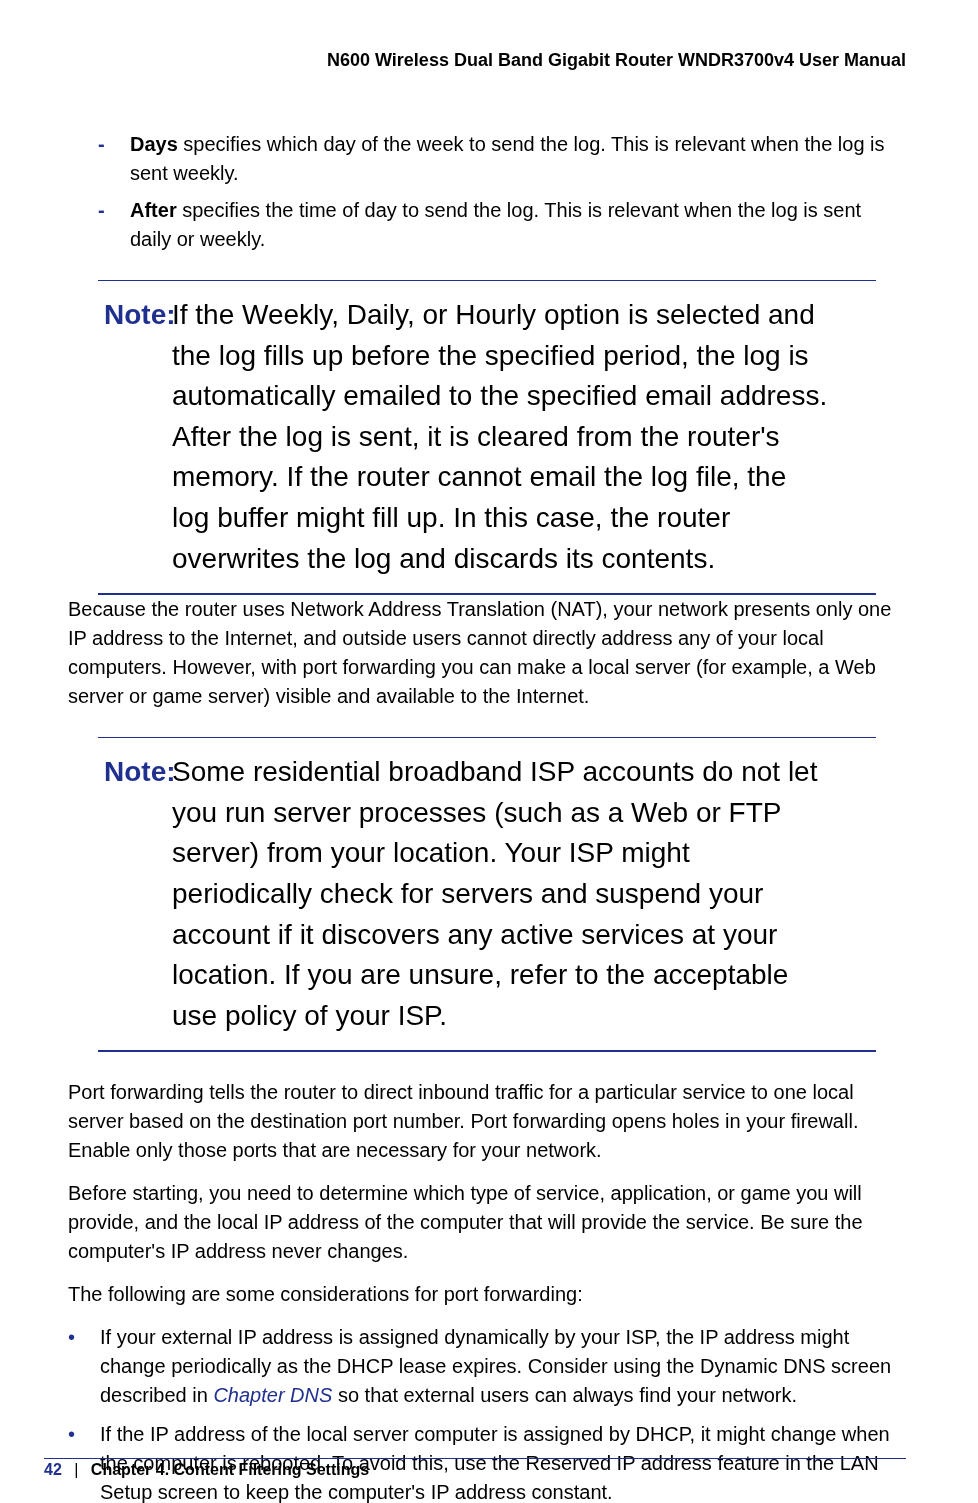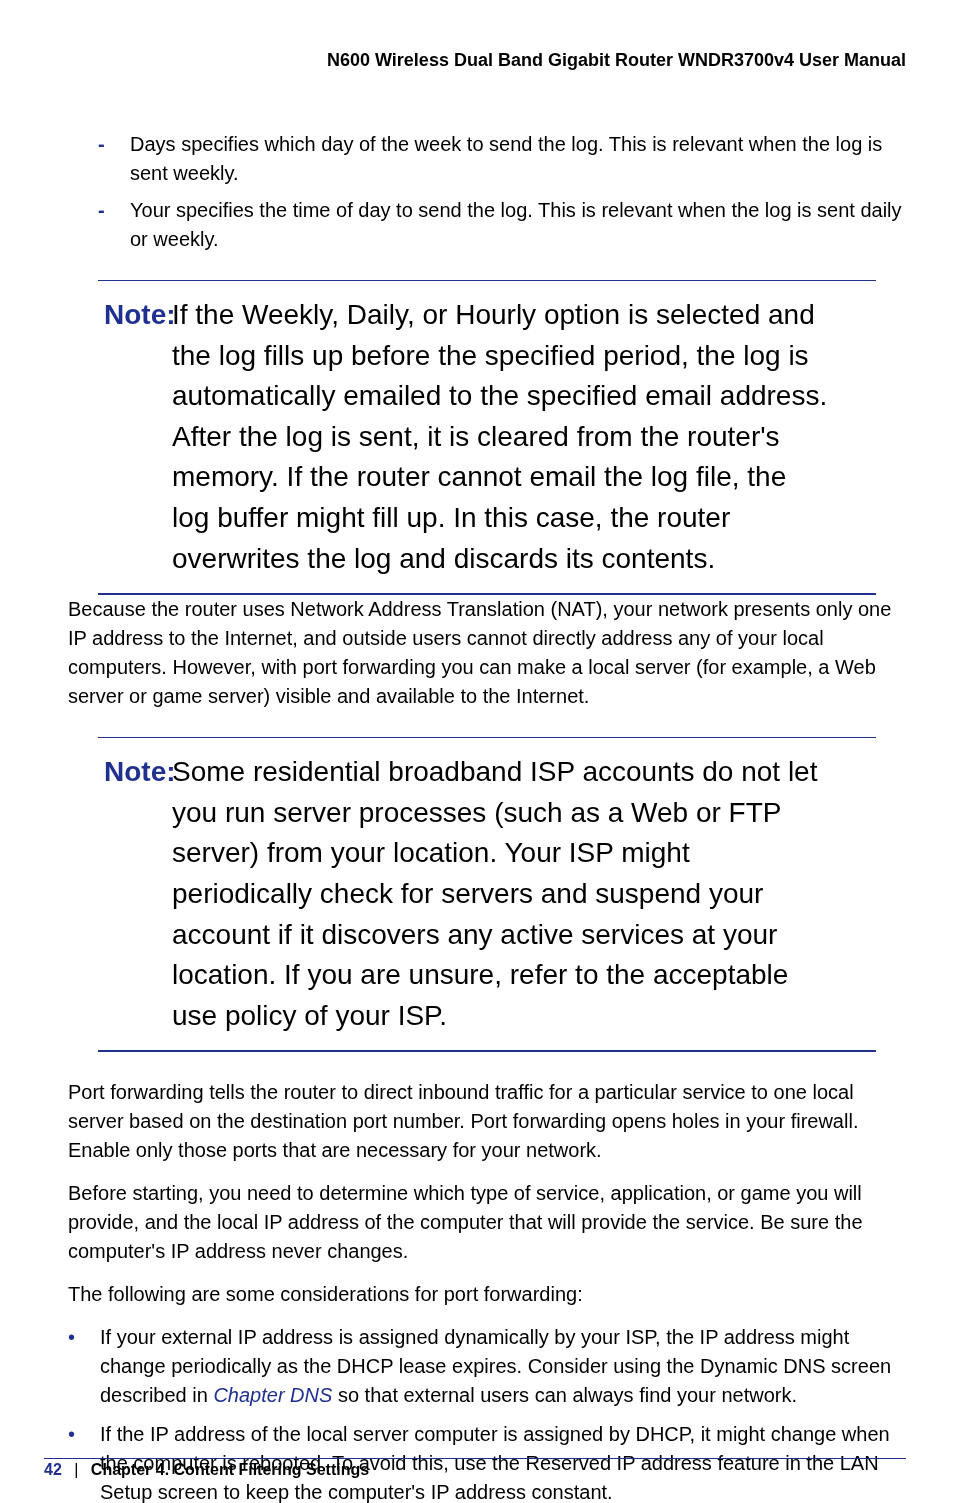--- a/index.html
+++ b/index.html
@@ -39,21 +39,21 @@
     line-height: 1.45;
     margin-bottom: 8px;
   }
   .dash {
     color: #20308f;
     font-weight: bold;
     width: 32px;
     flex-shrink:0;
   }
   .dash-body { flex: 1; }
-  .dash-body .lead { font-weight: normal; }
+  .dash-body .lead { font-weight: bold; }
   .note-box {
     margin: 26px 30px 0 30px;
     border-top: 1px solid #20308f;
     border-bottom: 2px solid #20308f;
     padding: 14px 6px 14px 6px;
   }
   .note-inner {
     display: flex;
     font-size: 28px;
     line-height: 1.45;
@@ -121,21 +121,21 @@
     <div class="indent-block">
       <div class="dash-item">
         <div class="dash">-</div>
         <div class="dash-body">
           <span class="lead">Days</span><span> specifies which day of the week to send the log. This is relevant when the log is sent weekly.</span>
         </div>
       </div>
       <div class="dash-item">
         <div class="dash">-</div>
         <div class="dash-body">
-          <span class="lead">Your</span><span> specifies the time of day to send the log. This is relevant when the log is sent daily or weekly.</span>
+          <span class="lead">After</span><span> specifies the time of day to send the log. This is relevant when the log is sent daily or weekly.</span>
         </div>
       </div>
     </div>
 
     <div class="note-box">
       <div class="note-inner">
         <div class="note-label">Note:</div>
         <div class="note-text">If the Weekly, Daily, or Hourly option is selected and the log fills up before the specified period, the log is automatically emailed to the specified email address. After the log is sent, it is cleared from the router's memory. If the router cannot email the log file, the log buffer might fill up. In this case, the router overwrites the log and discards its contents.</div>
       </div>
     </div>

